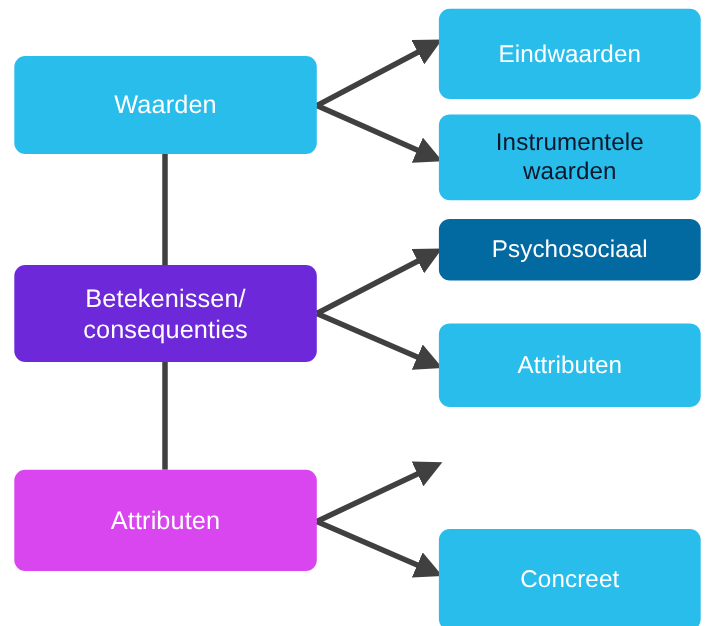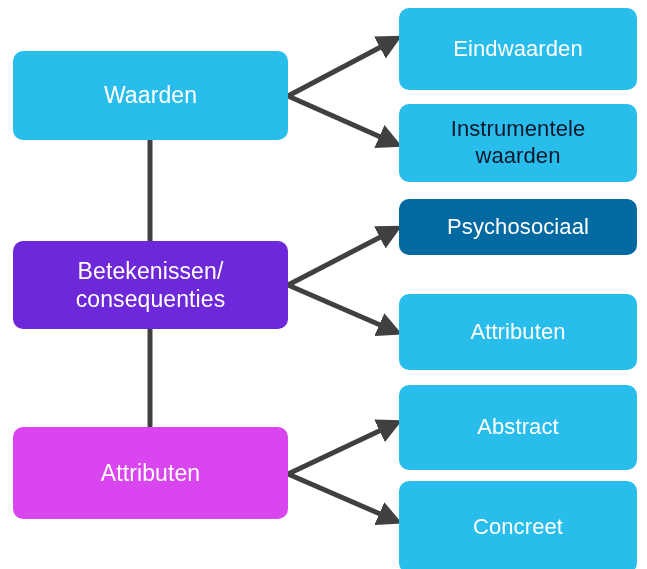--- a/index.html
+++ b/index.html
@@ -93,20 +93,17 @@
   <div class="node-box node-right" style="left: 399px; top: 199px; width: 238px; height: 56px; background: #0369a1; color: rgb(255, 255, 255);">
     <span>Psychosociaal</span>
   </div>
   <div class="node-box node-right" style="left: 399px; top: 294px; width: 238px; height: 76px; background: rgb(41, 189, 236); color: rgb(255, 255, 255);">
     <span>Attributen</span>
   </div>
 
   <div class="node-box node-left" style="left: 13px; top: 427px; width: 275px; height: 92px; background: #d946ef; color: rgb(255, 255, 255);">
     <span>Attributen</span>
   </div>
-  <div class="node-box node-right" style="left: 399px; top: 385px; width: 238px; height: 85px; background: rgb(41, 189, 236); color: rgb(255, 255, 255);">
-    <span>Abstract</span>
-  </div>
   <div class="node-box node-right" style="left: 399px; top: 481px; width: 238px; height: 92px; background: rgb(41, 189, 236); color: rgb(255, 255, 255);">
     <span>Concreet</span>
   </div>
 
 </div>
 
 </body></html>

